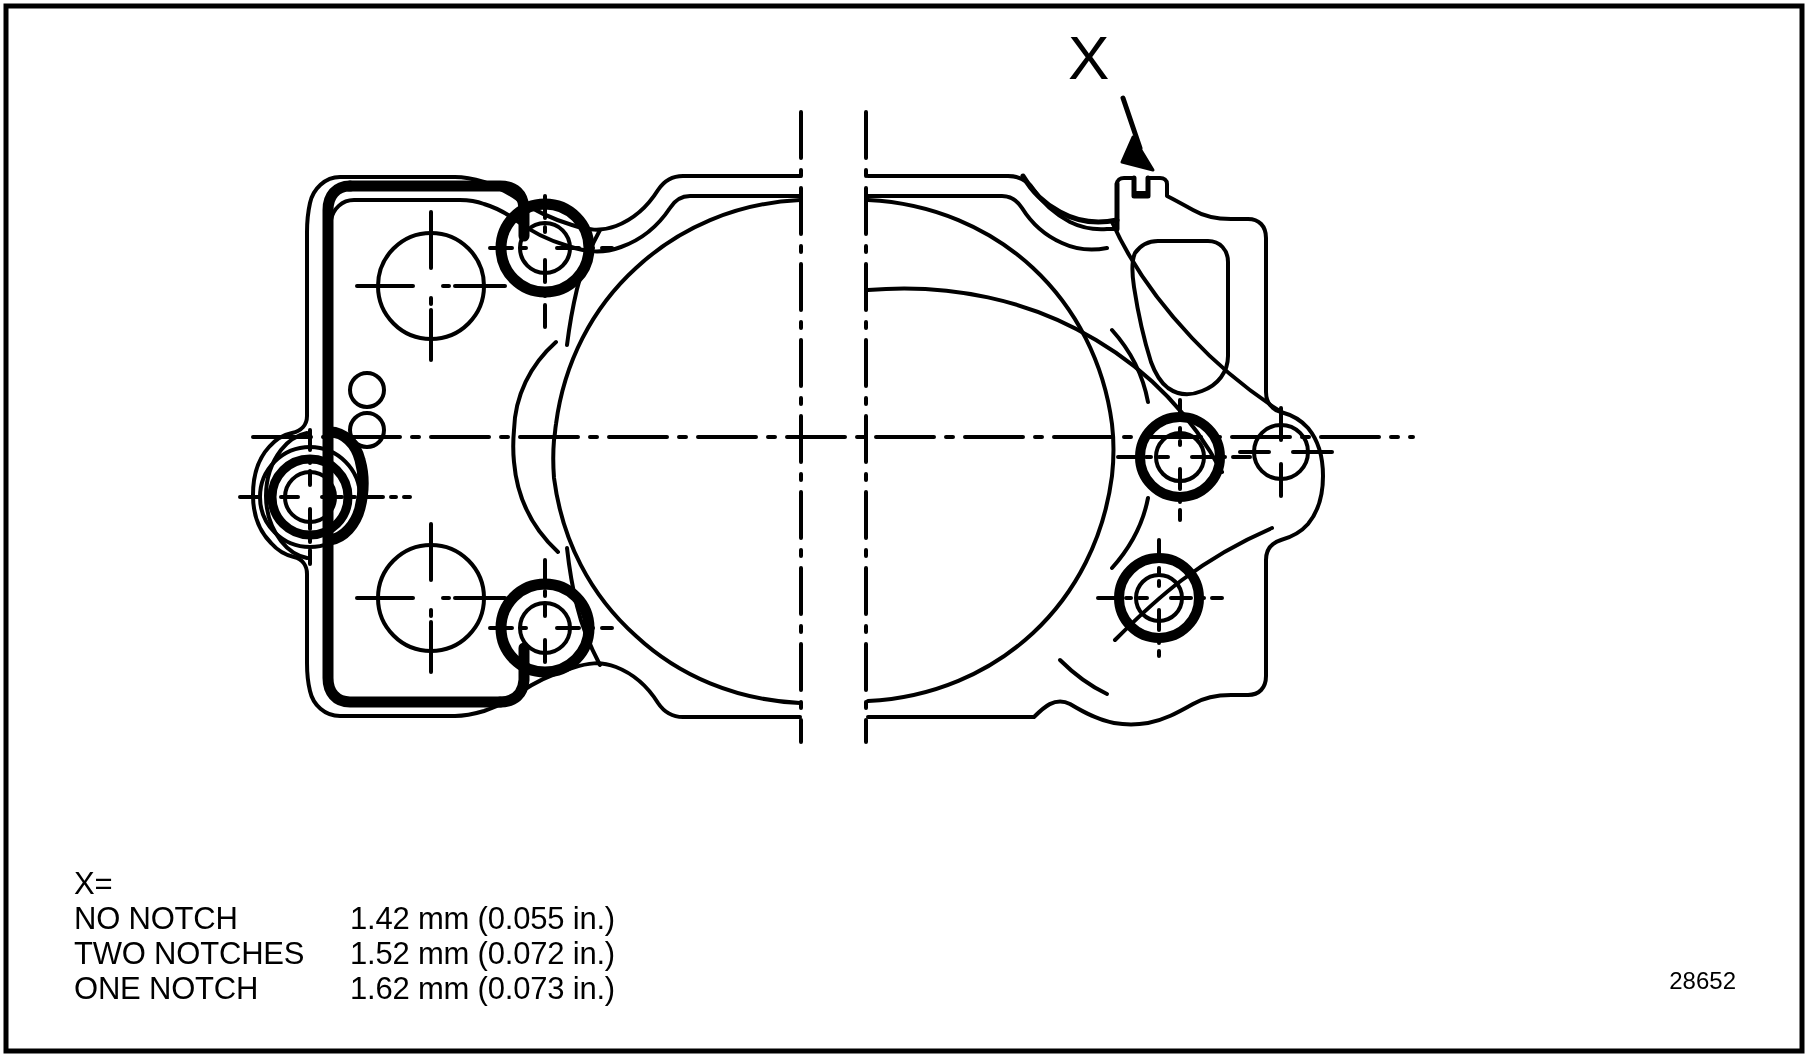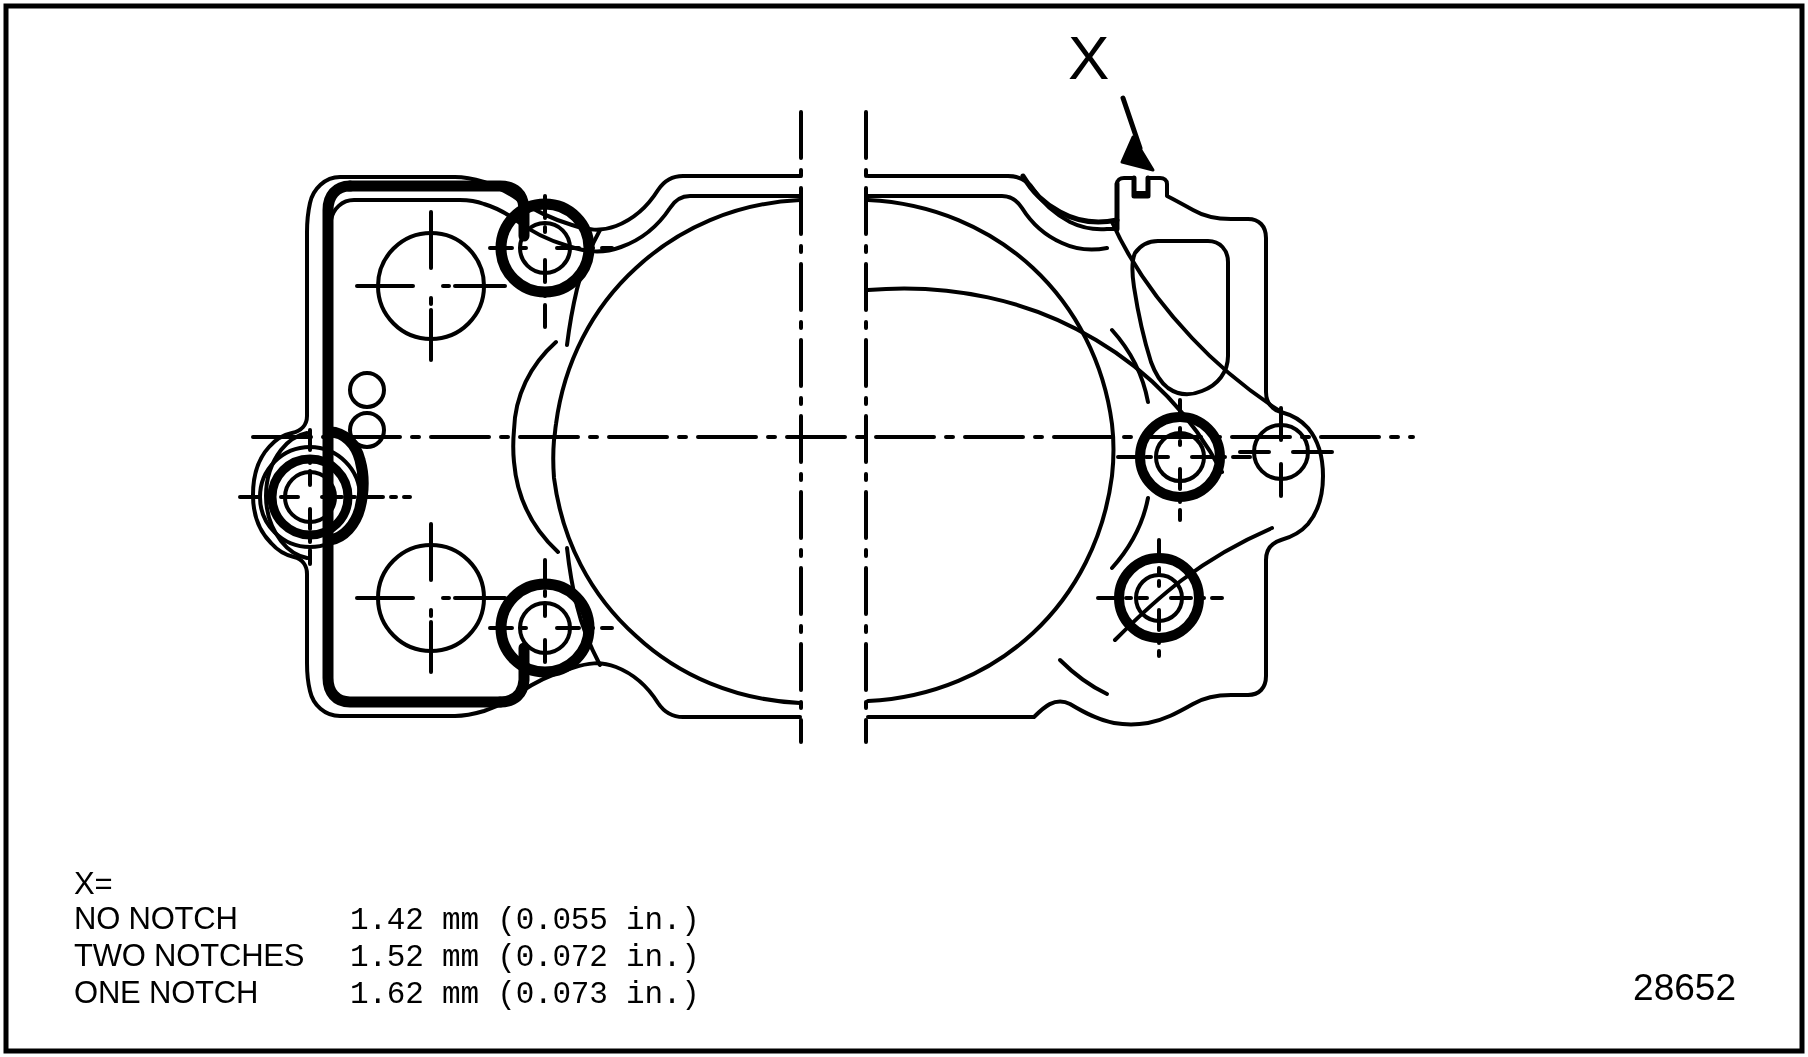--- a/index.html
+++ b/index.html
@@ -44,28 +44,27 @@
   }
   .legend-row {
     display: block;
   }
   .legend-label {
     display: inline-block;
     width: 276px;
   }
   .legend-value {
     display: inline-block;
-    font-family: Liberation Mono, monospace;
   }
   .figure-id {
     position: absolute;
     right: 72px;
     top: 967px;
     font-family: "Liberation Sans", sans-serif;
-    font-size: 37px;
+    font-size: 24px;
     color: #000000;
   }
   .callout-x {
     position: absolute;
     left: 1068px;
     top: 22px;
     font-family: "Liberation Sans", sans-serif;
     font-size: 62px;
     font-weight: normal;
     color: #000000;

